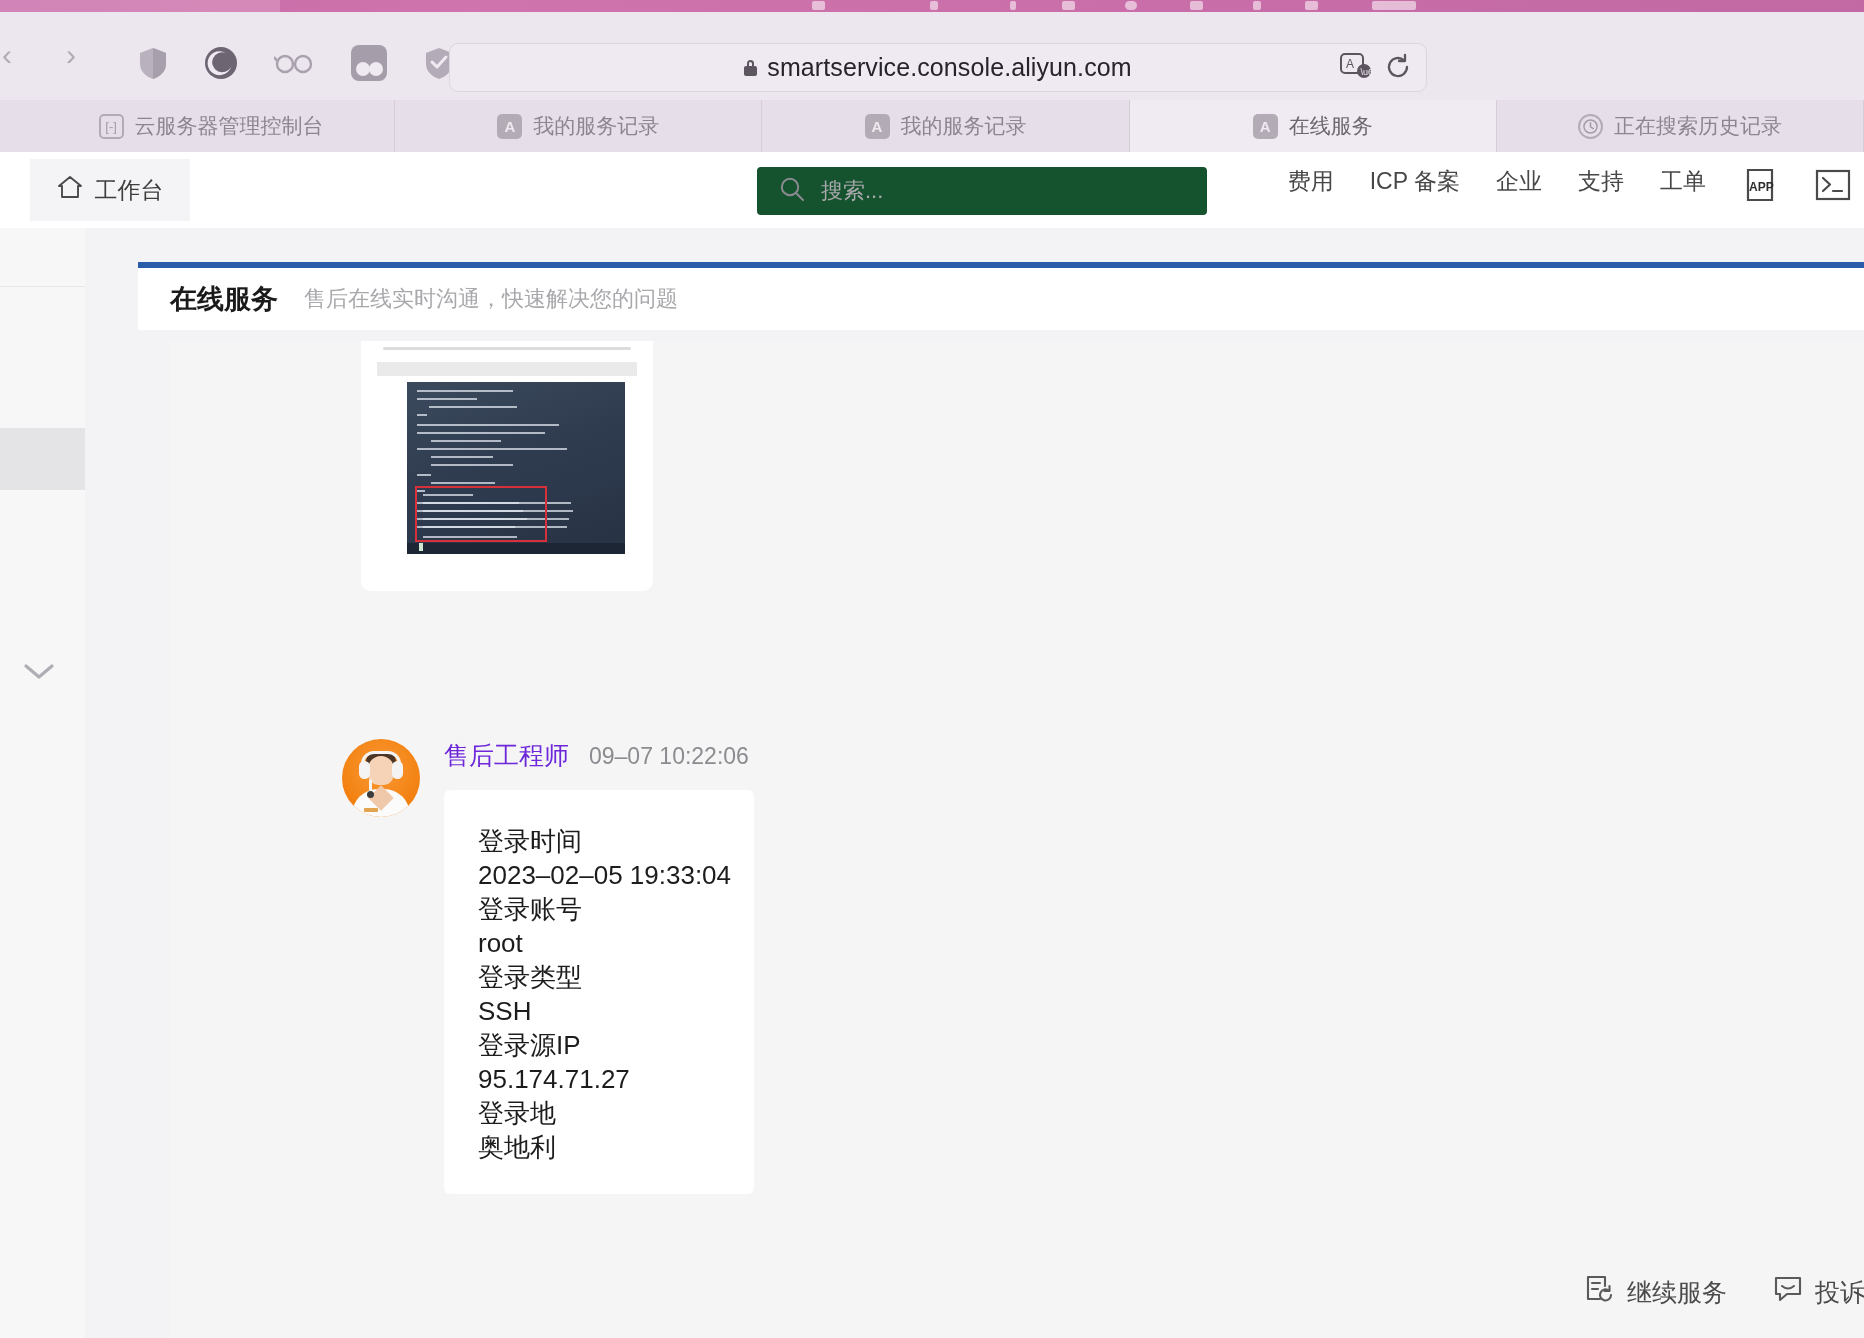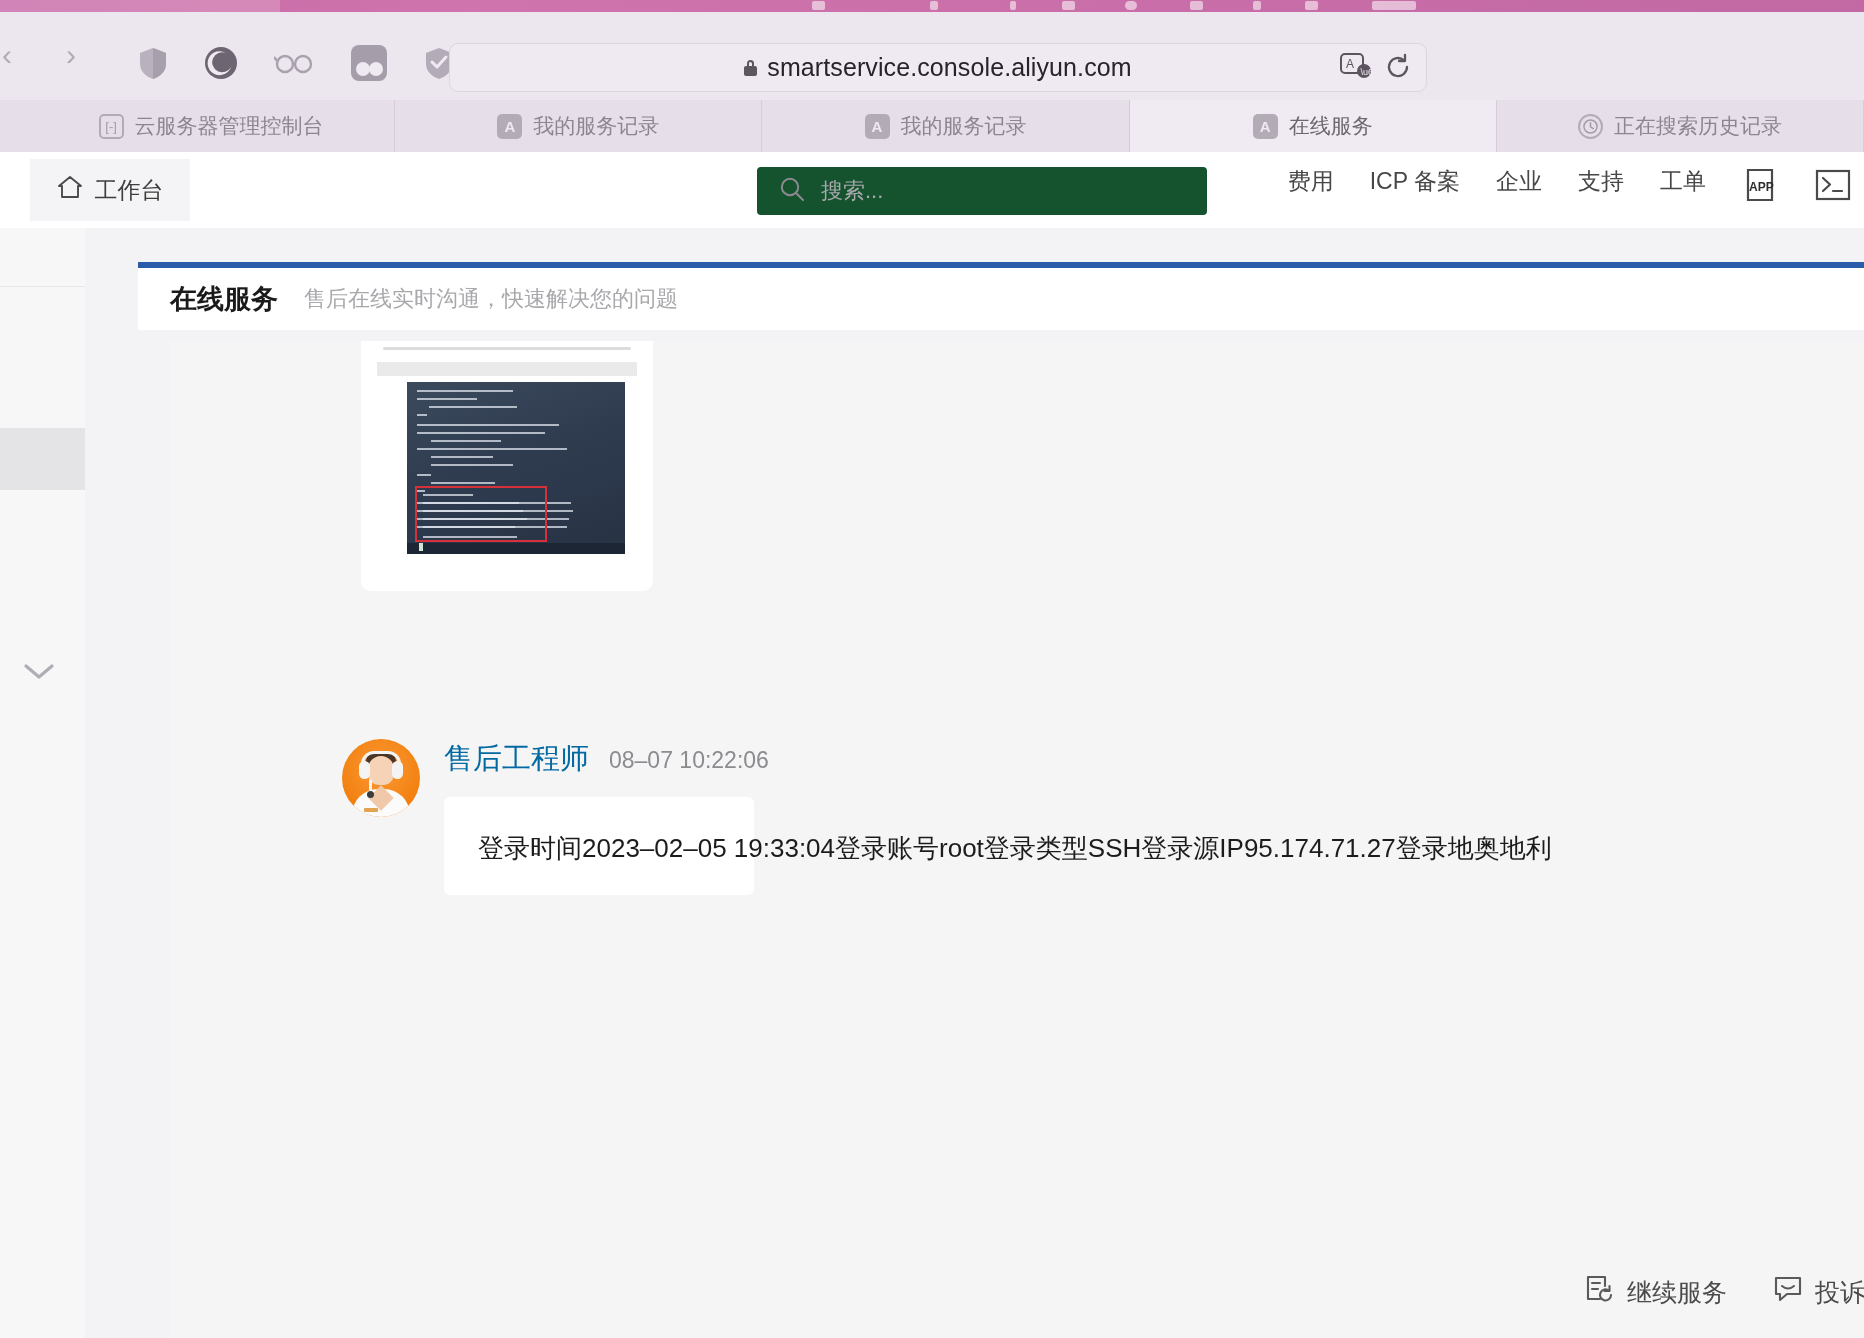--- a/index.html
+++ b/index.html
@@ -158,25 +158,25 @@
   .avatar .earR { position: absolute; left: 50px; top: 22px; width: 11px; height: 18px; background: #f4f4f4; border-radius: 6px; }
   .avatar .band { position: absolute; left: 19px; top: 12px; width: 40px; height: 13px; border: 3px solid #f4f4f4; border-bottom: none; border-radius: 20px 20px 0 0; }
   .avatar .mic { position: absolute; left: 27px; top: 40px; width: 3px; height: 14px; background: #f4f4f4; border-radius: 2px; }
   .avatar .mictip { position: absolute; left: 25px; top: 52px; width: 7px; height: 7px; background: #3c3c3c; border-radius: 50%; }
   .avatar .body { position: absolute; left: 10px; bottom: 0; width: 58px; height: 28px; background: #fbfbfb; border-radius: 26px 26px 0 0; }
   .avatar .collar { position: absolute; left: 30px; bottom: 10px; width: 18px; height: 18px; background: #f0c9ab; transform: rotate(45deg); }
   .avatar .badge { position: absolute; left: 22px; bottom: 5px; width: 14px; height: 4px; background: #e3a44f; border-radius: 1px; }
 
   .msg-col { display: flex; flex-direction: column; }
   .msg-meta { display: flex; align-items: baseline; gap: 20px; margin-bottom: 18px; }
-  .msg-meta .who { font-size: 29px; color: #0369a1; }
+  .msg-meta .who { font-size: 25px; color: #6d28d9; }
   .msg-meta .when { font-size: 23px; color: #8b8b90; }
   .bubble {
     background: #ffffff; border-radius: 6px; padding: 34px 36px 30px 34px;
-    width: 310px; display: flex; flex-direction: row; gap: 0;
+    width: 310px; display: flex; flex-direction: column; gap: 0;
   }
   .bubble .line { font-size: 26px; line-height: 1.31; color: #1c1c1c; white-space: nowrap; }
 
   
   .bottom-actions {
     position: absolute; right: 84px; bottom: 28px; display: flex; align-items: center; gap: 46px;
   }
   .bottom-actions .act { display: flex; align-items: center; gap: 12px; cursor: pointer; }
   .bottom-actions .act span { font-size: 25px; color: #4a4a4a; }
 </style>
@@ -413,21 +413,21 @@
           <div class="band"></div>
           <div class="earL"></div>
           <div class="earR"></div>
           <div class="mic"></div>
           <div class="mictip"></div>
         </div>
 
         <div class="msg-col">
           <div class="msg-meta">
             <div class="who">售后工程师</div>
-            <div class="when">08–07 10:22:06</div>
+            <div class="when">09–07 10:22:06</div>
           </div>
           <div class="bubble">
             <div class="line">登录时间</div>
             <div class="line">2023–02–05 19:33:04</div>
             <div class="line">登录账号</div>
             <div class="line">root</div>
             <div class="line">登录类型</div>
             <div class="line">SSH</div>
             <div class="line">登录源IP</div>
             <div class="line">95.174.71.27</div>

